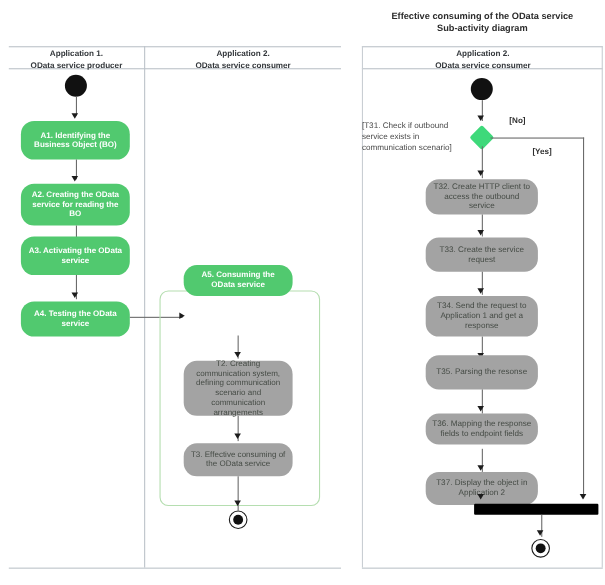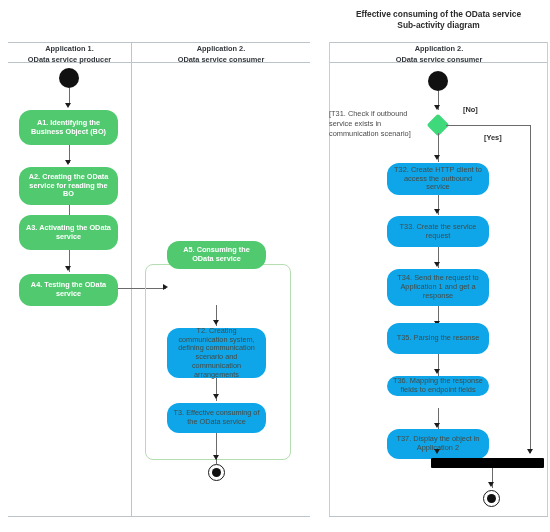--- a/index.html
+++ b/index.html
@@ -55,21 +55,21 @@
     padding: 2px 5px;
     line-height: 1.2;
   }
   .node-dark {
     background: #51c96f;
     color: #ffffff;
     font-weight: bold;
     font-size: 7.3px;
   }
   .node-light {
-    background: #0ea5e9;
+    background: #a3a3a3;
     color: #454b45;
     font-size: 7.3px;
   }
   .node-light-r { font-size: 7.4px; }
 
   
   .group-box {
     border: 1px solid #b5deb0;
     border-radius: 8px;
     background: transparent;
@@ -272,21 +272,21 @@
   <div class="abs conn-v" style="left:110.5px; top:306px; height:22px;"></div>
   <div class="abs arrow-down" style="left:107.4px; top:321px;"></div>
 
   <div class="abs node node-light node-light-r" style="left:60px; top:323px; width:102px; height:31px;">
     <span>T35. Parsing the resonse</span>
   </div>
 
   <div class="abs conn-v" style="left:110.5px; top:354px; height:22px;"></div>
   <div class="abs arrow-down" style="left:107.4px; top:369px;"></div>
 
-  <div class="abs node node-light node-light-r" style="left:60px; top:376px; width:102px; height:20px;">
+  <div class="abs node node-light node-light-r" style="left:60px; top:376px; width:102px; height:28px;">
     <span>T36. Mapping the response fields to endpoint fields</span>
   </div>
 
   <div class="abs conn-v" style="left:110.5px; top:408px; height:21px;"></div>
   <div class="abs arrow-down" style="left:107.4px; top:423px;"></div>
 
   <div class="abs node node-light node-light-r" style="left:60px; top:429px; width:102px; height:30px;">
     <span>T37. Display the object in Application 2</span>
   </div>
 

